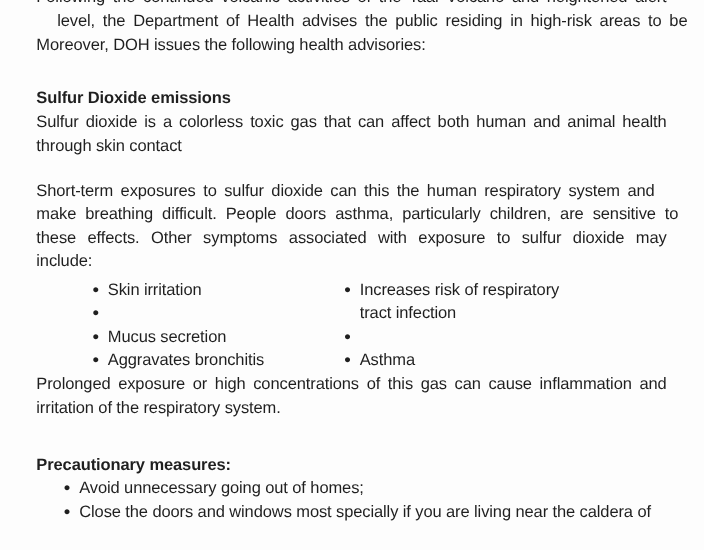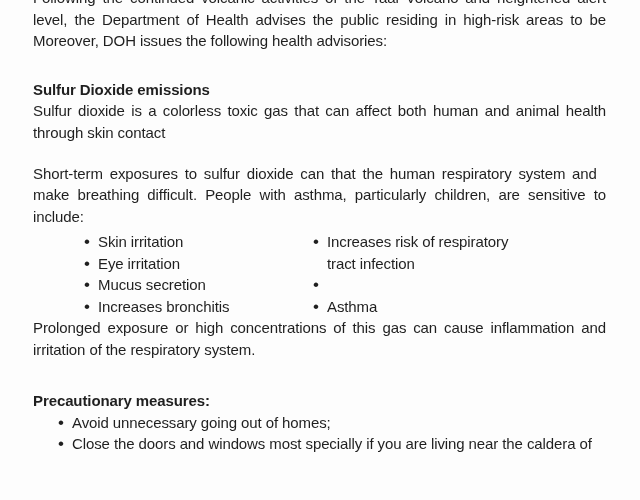--- a/index.html
+++ b/index.html
@@ -71,54 +71,54 @@
     margin-top: 0;
   }
 </style>
 </head>
 <body>
 
 <div class="page">
 
   <div class="para">
     <div class="line"><span class="j" style="word-spacing: 2.92188px;">Following the continued volcanic activities of the Taal Volcano and heightened alert</span></div>
-    <div class="line"><span class="j" style="word-spacing: 2.96875px;">level, the Department of Health advises the public residing in high-risk areas to be</span></div>
+    <div class="line"><span class="j" style="word-spacing: 2.96875px; margin-left: 19px;">level, the Department of Health advises the public residing in high-risk areas to be</span></div>
     <div class="line"><span>Moreover, DOH issues the following health advisories:</span></div>
   </div>
 
   <div class="heading h1gap">Sulfur Dioxide emissions</div>
 
   <div class="para">
     <div class="line"><span class="j" style="word-spacing: 2.29799px;">Sulfur dioxide is a colorless toxic gas that can affect both human and animal health</span></div>
     <div class="line"><span>through skin contact</span></div>
   </div>
 
   <div class="para p3gap">
-    <div class="line"><span class="j" style="word-spacing: 2.71875px;">Short-term exposures to sulfur dioxide can that the human respiratory system and</span></div>
-    <div class="line"><span class="j" style="word-spacing: 4.15px;">make breathing difficult. People with asthma, particularly children, are sensitive to</span></div>
+    <div class="line"><span class="j" style="word-spacing: 2.71875px;">Short-term exposures to sulfur dioxide can this the human respiratory system and</span></div>
+    <div class="line"><span class="j" style="word-spacing: 4.15px;">make breathing difficult. People doors asthma, particularly children, are sensitive to</span></div>
+    <div class="line"><span class="j" style="word-spacing: 6.3125px;">these effects. Other symptoms associated with exposure to sulfur dioxide may</span></div>
     <div class="line"><span>include:</span></div>
   </div>
 
   <div class="symptoms">
     <ul class="bullets leftcol">
       <li>
           <span class="blt">•</span>
           <span class="litext nw">Skin irritation</span>
         </li>
       <li>
           <span class="blt">•</span>
-          <span class="litext nw">Eye irritation</span>
         </li>
       <li>
           <span class="blt">•</span>
           <span class="litext nw">Mucus secretion</span>
         </li>
       <li>
           <span class="blt">•</span>
-          <span class="litext nw">Increases bronchitis</span>
+          <span class="litext nw">Aggravates bronchitis</span>
         </li>
     </ul>
     <ul class="bullets rightcol">
       <li>
           <span class="blt">•</span>
           <span class="litext">Increases risk of respiratory tract infection</span>
         </li>
       <li>
           <span class="blt">•</span>
         </li>

